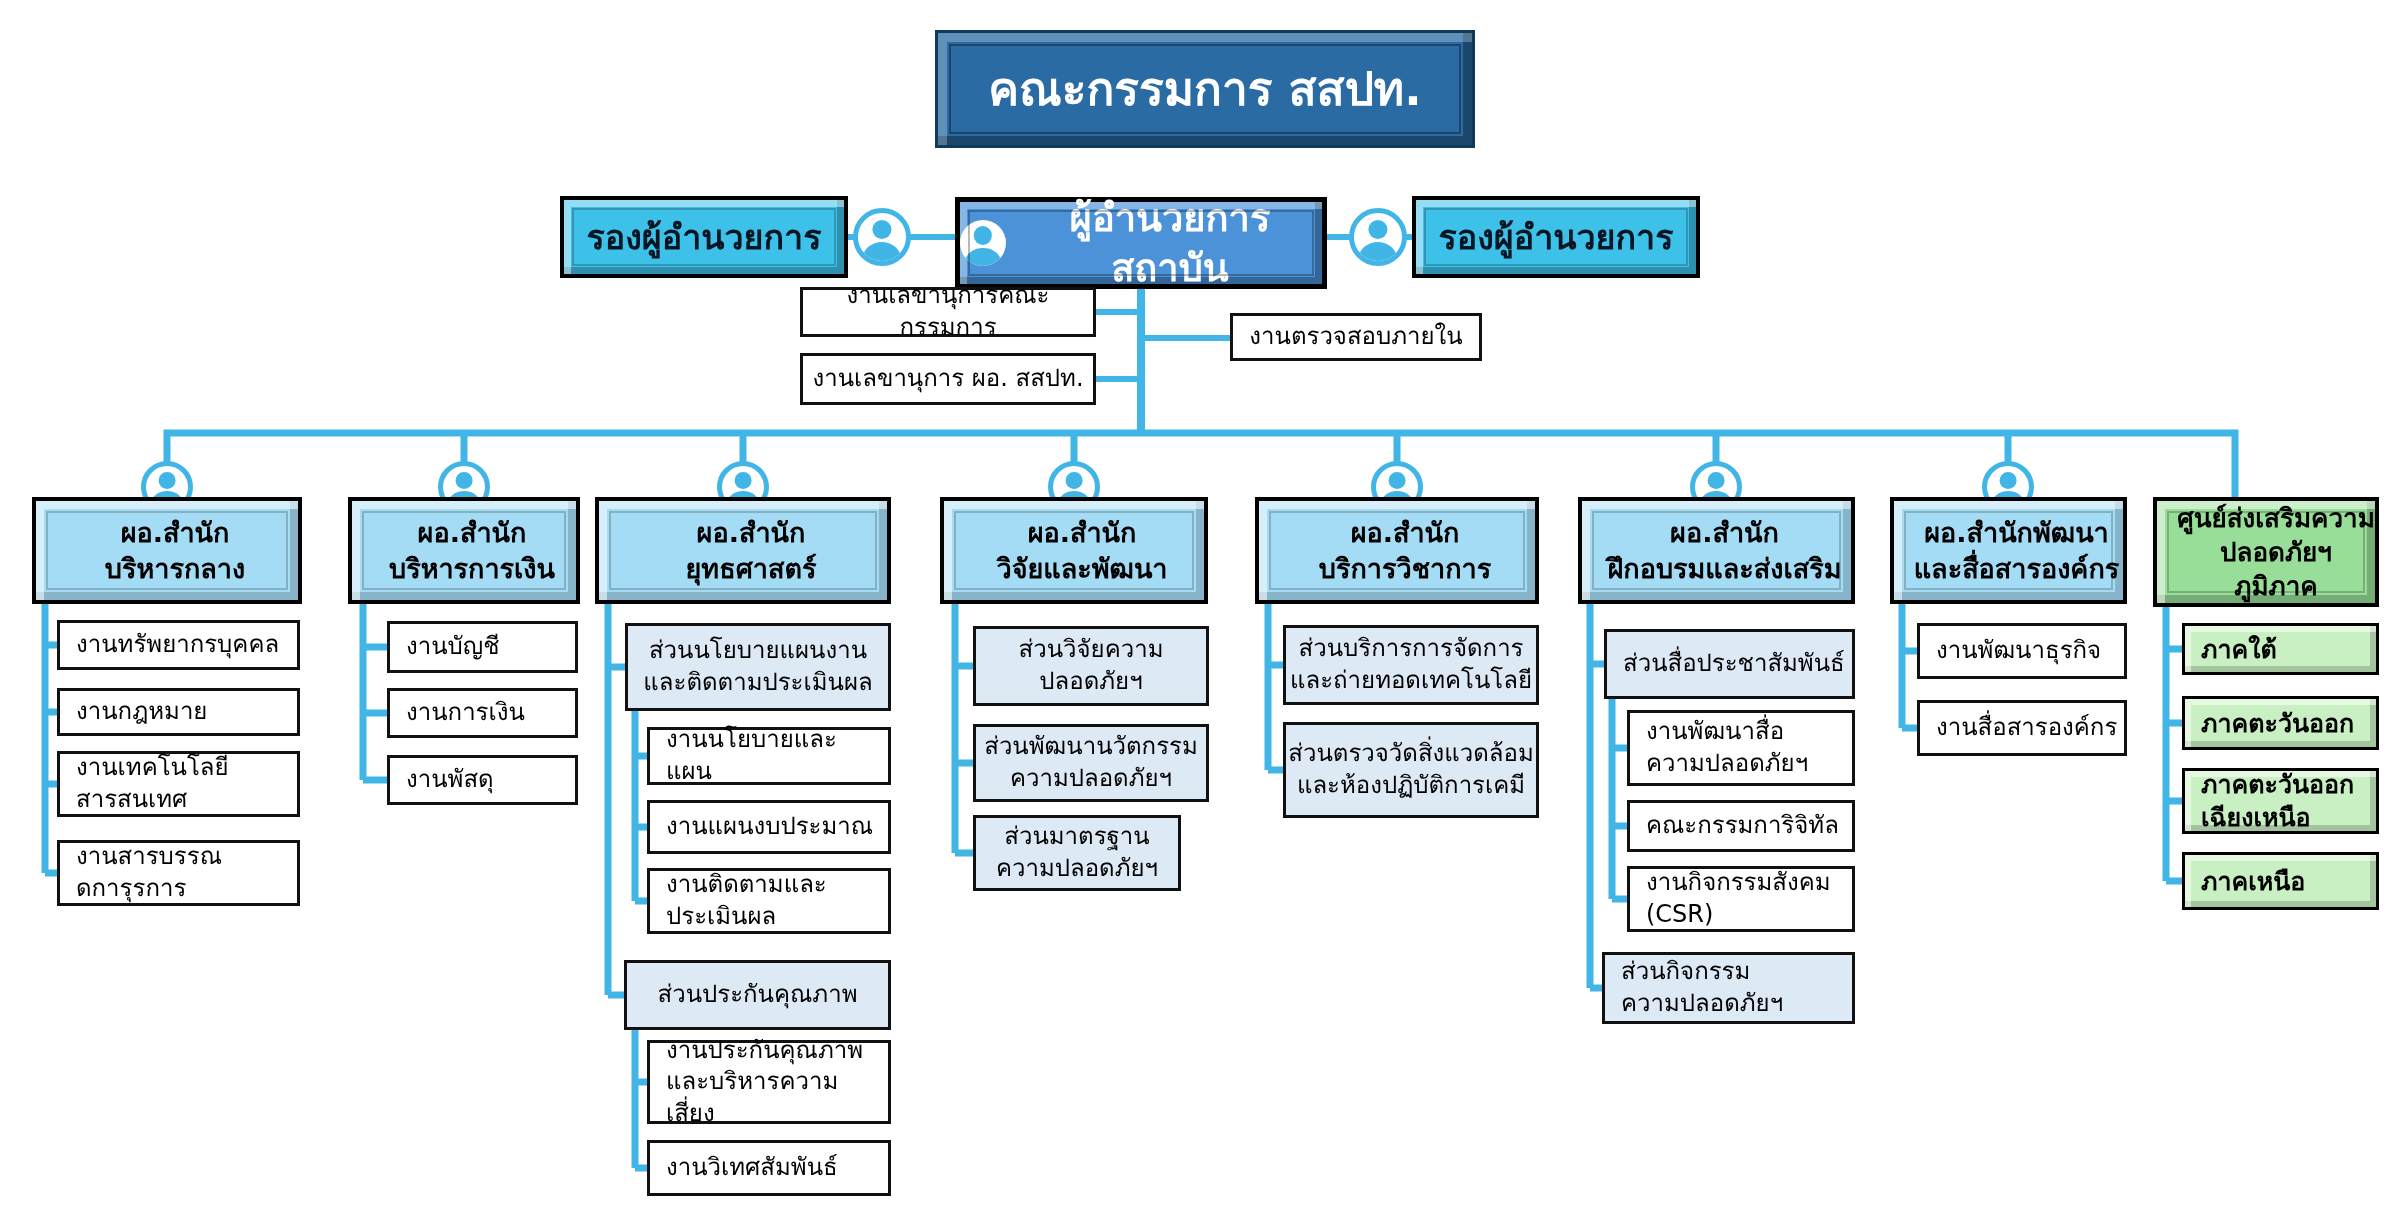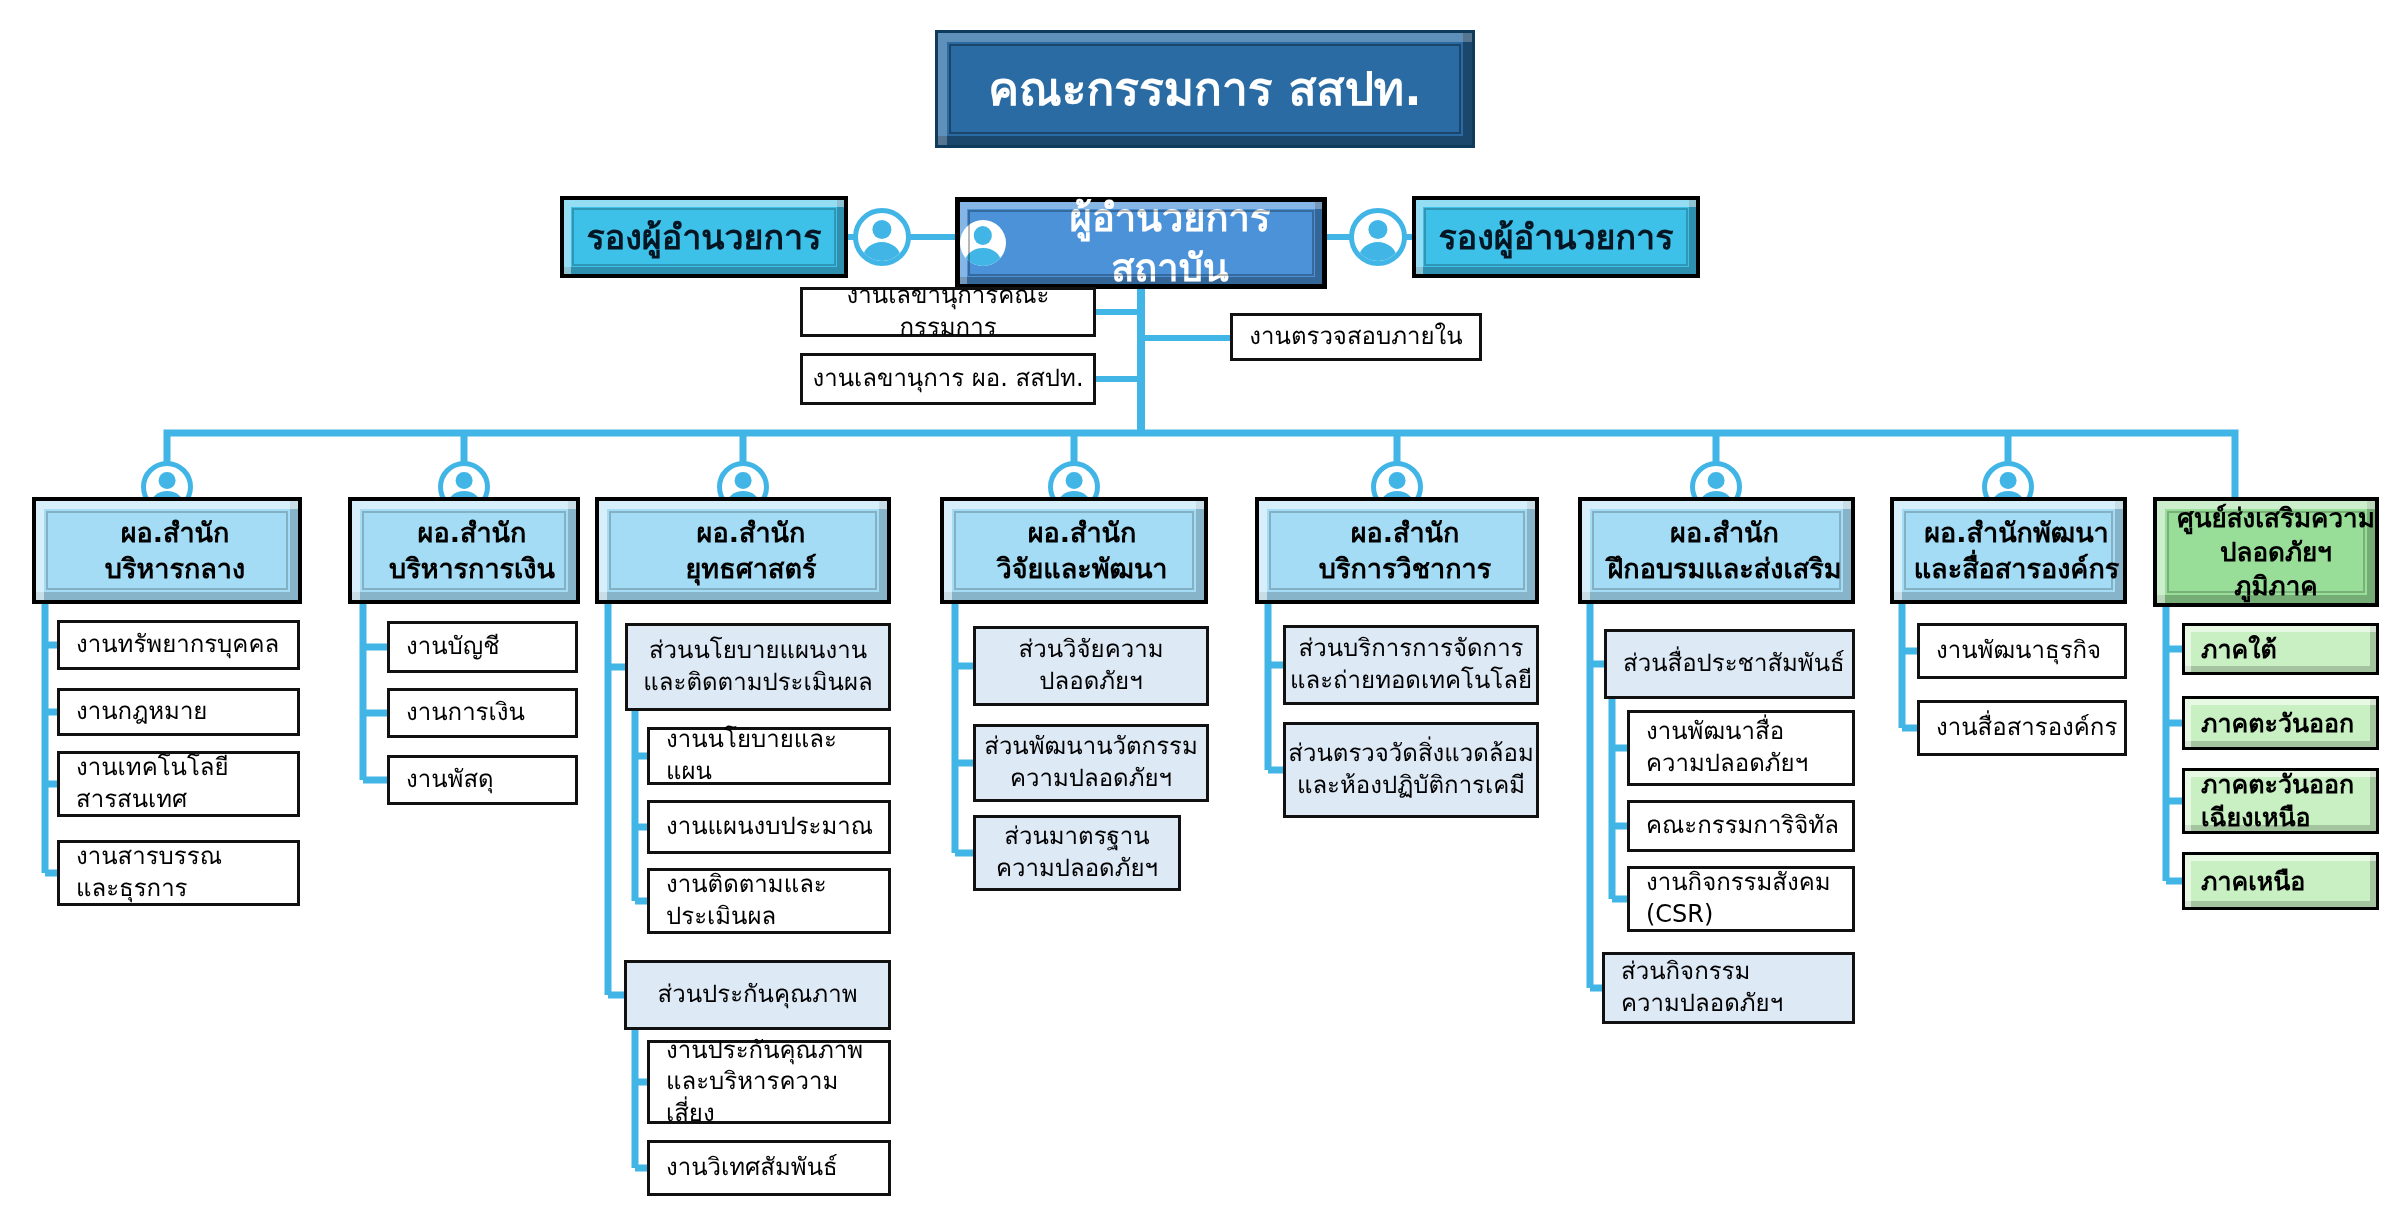--- a/index.html
+++ b/index.html
@@ -138,21 +138,21 @@
   <div class="node b-blue pre" style="left:1890px;top:497px;width:237px;height:107px;">ผอ.สำนักพัฒนา
 และสื่อสารองค์กร</div>
   <div class="node b-green pre" style="left:2153px;top:497px;width:226px;height:110px;">ศูนย์ส่งเสริมความ
 ปลอดภัยฯ ภูมิภาค</div>
 
   <div class="node b-white leftal" style="left:57px;top:620px;width:243px;height:50px;">งานทรัพยากรบุคคล</div>
   <div class="node b-white leftal" style="left:57px;top:688px;width:243px;height:48px;">งานกฎหมาย</div>
   <div class="node b-white leftal pre" style="left:57px;top:751px;width:243px;height:66px;">งานเทคโนโลยี
 สารสนเทศ</div>
   <div class="node b-white leftal pre" style="left:57px;top:840px;width:243px;height:66px;">งานสารบรรณ
-และธุรการ</div>
+ดการุรการ</div>
 
   <div class="node b-white leftal" style="left:387px;top:621px;width:191px;height:52px;">งานบัญชี</div>
   <div class="node b-white leftal" style="left:387px;top:688px;width:191px;height:50px;">งานการเงิน</div>
   <div class="node b-white leftal" style="left:387px;top:755px;width:191px;height:50px;">งานพัสดุ</div>
 
   <div class="node b-sec pre" style="left:625px;top:623px;width:266px;height:88px;">ส่วนนโยบายแผนงาน
 และติดตามประเมินผล</div>
   <div class="node b-white leftal" style="left:647px;top:727px;width:244px;height:58px;">งานนโยบายและแผน</div>
   <div class="node b-white leftal" style="left:647px;top:800px;width:244px;height:54px;">งานแผนงบประมาณ</div>
   <div class="node b-white leftal pre" style="left:647px;top:868px;width:244px;height:66px;">งานติดตามและ

